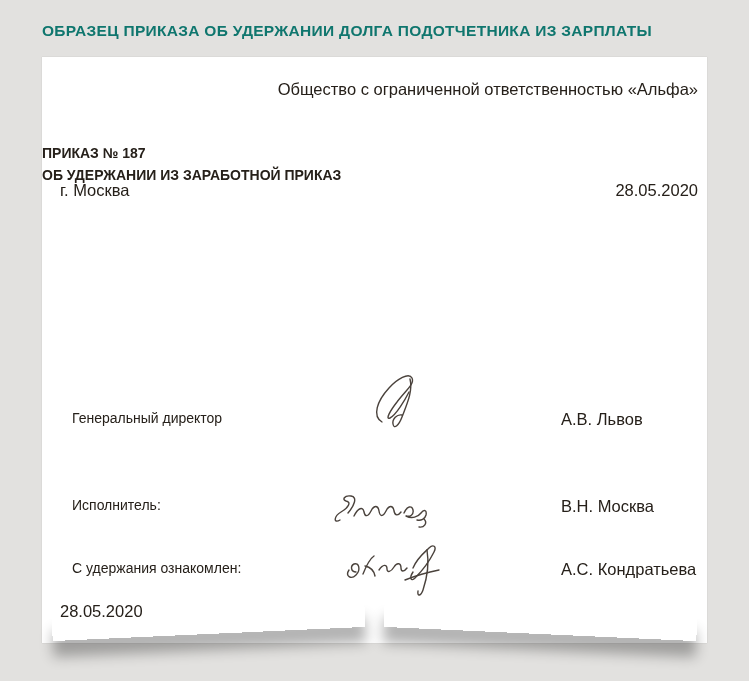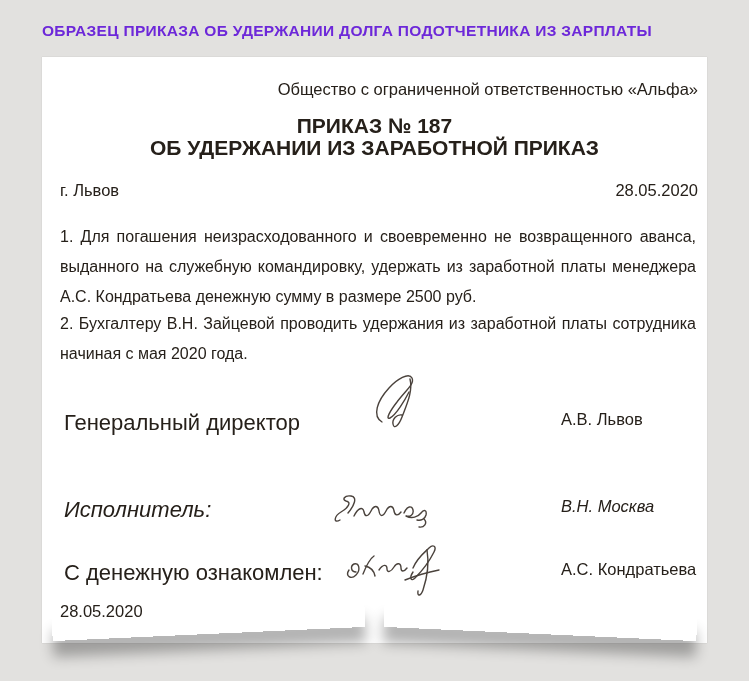--- a/index.html
+++ b/index.html
@@ -10,21 +10,21 @@
     position: relative;
     overflow: hidden;
     color: #26201a;
   }
   .page-title {
     position: absolute;
     left: 42px; top: 22px;
     font-size: 15.5px;
     font-weight: bold;
     letter-spacing: 0.3px;
-    color: #6d28d9;
+    color: #0f766e;
     margin: 0;
   }
   .paper {
     position: absolute;
     left: 42px; top: 57px;
     width: 665px; height: 586px;
     background: #ffffff;
     z-index: 1;
     box-shadow: 0 0 1px rgba(0,0,0,0.18);
   }
@@ -42,24 +42,23 @@
   .paper::after  { right: 10px; transform: rotate(2.6deg); }
 
   .company {
     position: absolute;
     top: 23px; right: 9px; left: 18px;
     text-align: right;
     font-size: 16.5px;
   }
   .order-title {
     position: absolute;
-    top: 58px; left: 0; right: 0;
-    text-align: center;
+    top: 85px; left: 0; right: 0;
     font-weight: bold;
-    font-size: 21px;
+    font-size: 14px;
     line-height: 22px;
   }
   .city-date {
     position: absolute;
     top: 124px; left: 18px; right: 9px;
     display: flex;
     justify-content: space-between;
     font-size: 16.5px;
   }
   .clause {
@@ -67,24 +66,24 @@
     left: 18px; right: 11px;
     margin: 0;
     font-size: 16px;
     line-height: 30px;
     text-align: justify;
   }
   .clause-1 { top: 165px; }
   .clause-2 { top: 252px; }
 
   .sig-row { position: absolute; left: 18px; right: 9px; height: 0; }
-  .sig-role { position: absolute; left: 4px; top: 0; font-size: 22px; white-space: nowrap; }
+  .sig-role { position: absolute; left: 12px; top: 0; font-size: 14px; white-space: nowrap; }
   .sig-name { position: absolute; left: 480px; top: 0; font-size: 16.5px; white-space: nowrap; margin-left: 21px; }
   .sig-row-1 .sig-role, .sig-row-1 .sig-name { top: 353px; }
-  .sig-row-2 .sig-role, .sig-row-2 .sig-name { top: 440px; font-style: italic; }
+  .sig-row-2 .sig-role, .sig-row-2 .sig-name { top: 440px; }
   .sig-row-3 .sig-role, .sig-row-3 .sig-name { top: 503px; }
 
   .sig-svg { position: absolute; }
   .sig-svg-1 { left: 308px; top: 313px; }
   .sig-svg-2 { left: 270px; top: 429px; }
   .sig-svg-3 { left: 280px; top: 485px; }
   .sig-svg path {
     fill: none;
     stroke: #4a423c;
     stroke-width: 1.4;
@@ -105,26 +104,24 @@
 <div class="paper">
 
   <div class="company">Общество с ограниченной ответственностью «Альфа»</div>
 
   <div class="order-title">
     <div>ПРИКАЗ № 187</div>
     <div>ОБ УДЕРЖАНИИ ИЗ ЗАРАБОТНОЙ ПРИКАЗ</div>
   </div>
 
   <div class="city-date">
-    <span>г. Львов</span>
+    <span>г. Москва</span>
     <span>28.05.2020</span>
   </div>
 
-  <p class="clause clause-1">1. Для погашения неизрасходованного и своевременно не возвращенного аванса, выданного на служебную командировку, удержать из заработной платы менеджера  А.С. Кондратьева денежную сумму в размере 2500 руб.</p>
-  <p class="clause clause-2">2. Бухгалтеру В.Н. Зайцевой проводить удержания из заработной платы сотрудника начиная с мая 2020 года.</p>
 
   <div class="sig-row sig-row-1">
     <span class="sig-role">Генеральный директор</span>
     <svg class="sig-svg sig-svg-1" width="67" height="62" viewBox="0 0 67 62">
       <path d="M 14 52 C 4 46 9 31 21 18 C 29 9 41 2 44 8 C 47 14 37 21 29 32 C 22 41 17 50 22 48 C 28 45 37 30 41 22"></path>
       <path d="M 42 9 C 45 21 39 34 34 47 C 31 55 26 60 25 54 C 24 49 29 44 34 45"></path>
     </svg>
     <span class="sig-name">А.В. Львов</span>
   </div>
 
@@ -133,21 +130,21 @@
     <svg class="sig-svg sig-svg-2" width="115" height="46" viewBox="0 0 115 46">
       <path d="M 10 34 C 3 38 4 30 11 26 C 18 22 22 16 16 15 C 12 14 14 9 21 10 C 28 11 24 20 18 27"></path>
       <path d="M 24 30 C 28 22 33 20 34 26 C 35 31 38 31 41 25 C 44 19 48 19 49 25 C 50 31 53 31 56 25 C 59 19 63 19 64 25 C 65 30 68 30 71 26"></path>
       <path d="M 74 27 C 77 20 82 19 83 24 C 84 29 80 31 76 30 C 82 33 88 31 91 27 C 94 23 97 24 96 29 C 95 33 91 35 87 34"></path>
       <path d="M 94 33 C 98 37 94 42 89 41"></path>
     </svg>
     <span class="sig-name">В.Н. Москва</span>
   </div>
 
   <div class="sig-row sig-row-3">
-    <span class="sig-role">С денежную ознакомлен:</span>
+    <span class="sig-role">С удержания ознакомлен:</span>
     <svg class="sig-svg sig-svg-3" width="122" height="55" viewBox="0 0 122 55">
       <path d="M 9 28 C 5 34 11 38 16 33 C 21 28 19 20 14 22 C 10 24 11 30 16 30"></path>
       <path d="M 23 32 C 27 22 31 16 34 14 M 25 24 C 30 25 34 29 35 34"></path>
       <path d="M 39 28 C 43 22 47 22 47 27 C 47 31 51 30 54 25 C 57 20 61 21 61 26 C 61 30 64 30 67 26"></path>
       <path d="M 73 26 C 77 16 85 10 89 6 C 93 2 97 4 94 10 C 89 20 81 30 75 36 C 71 40 69 36 73 30"></path>
       <path d="M 87 8 C 89 20 87 36 83 48 C 81 54 77 55 78 49"></path>
       <path d="M 65 38 C 75 34 89 30 99 28"></path>
     </svg>
     <span class="sig-name">А.С. Кондратьева</span>
   </div>

